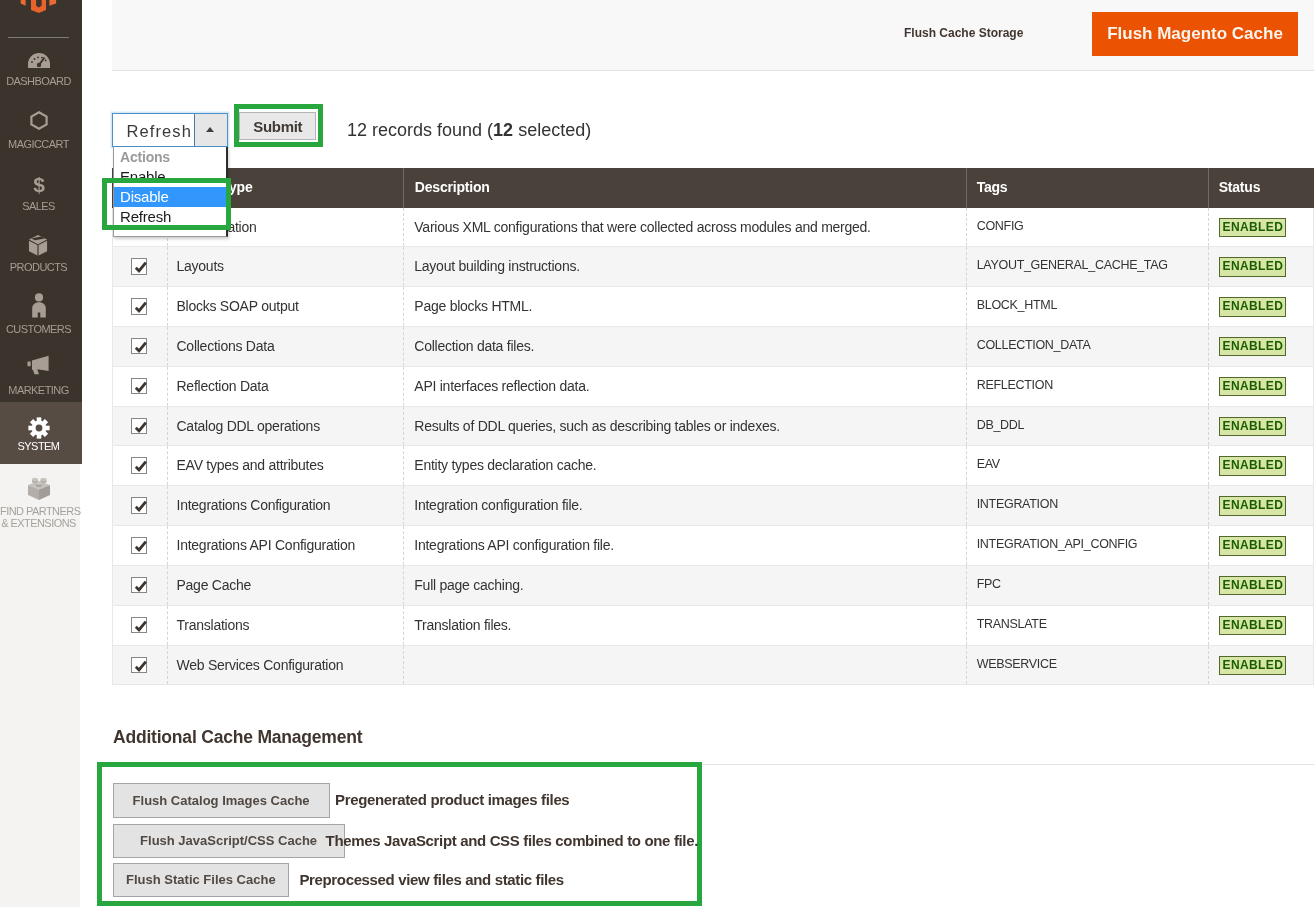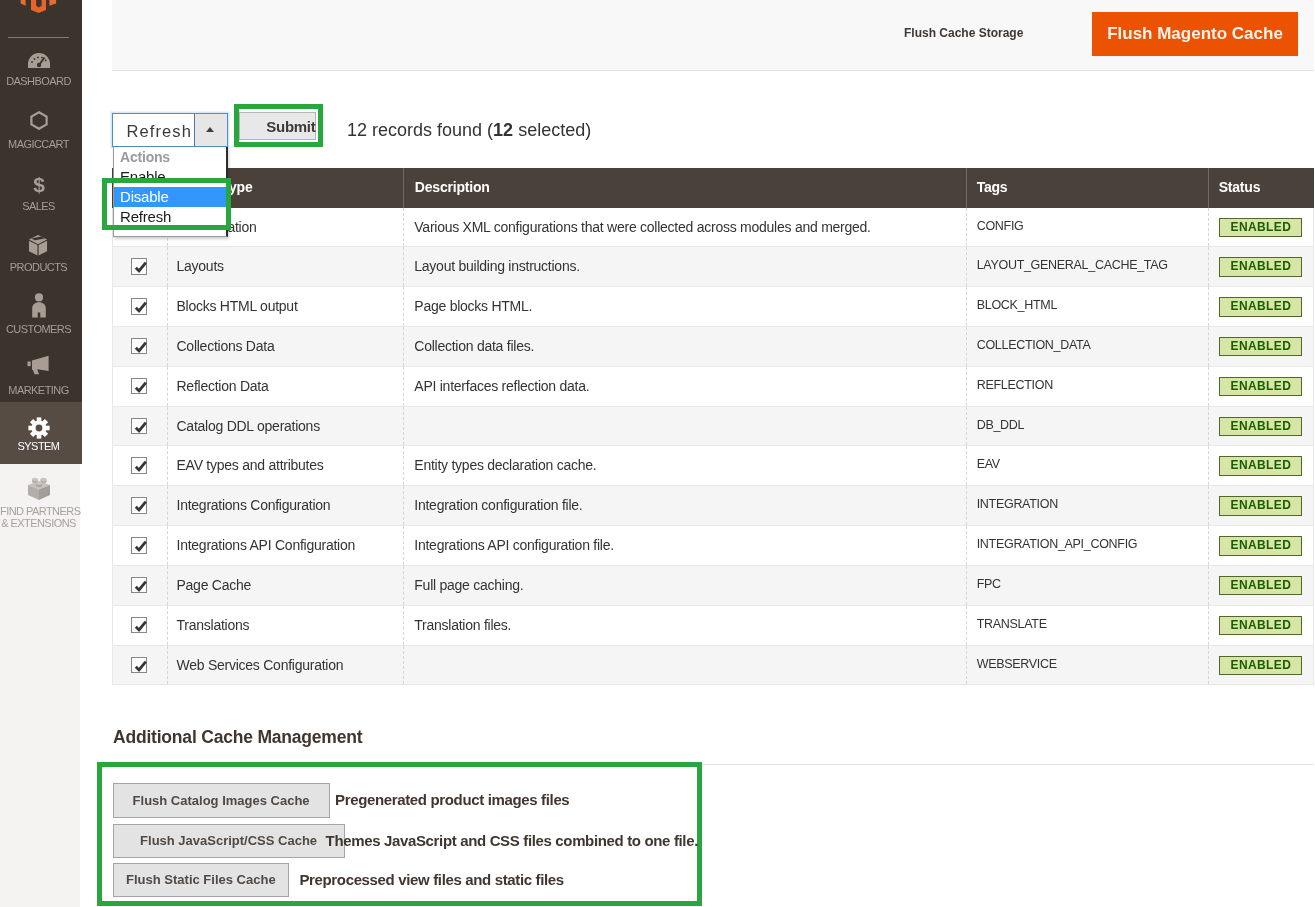--- a/index.html
+++ b/index.html
@@ -32,21 +32,21 @@
               border-left:1px solid #4a7ba6; background:#e6e6e6; }
   #selarrow .tri { position:absolute; left:11px; top:13.5px; width:0; height:0;
                    border-left:4px solid transparent; border-right:4px solid transparent;
                    border-bottom:5px solid #42403e; }
   #records { position:absolute; left:347px; top:120px; font-size:18px; color:#333; }
 
   #submitwrap { position:absolute; left:234.2px; top:104.3px; width:88.8px; height:42.3px;
                 border:5.8px solid #27a73e; }
   #submitbtn { position:absolute; left:0; top:2.8px; width:77.2px; height:28.4px;
                background:#e8e8e8; border:1px solid #b5b5b5; color:#3f3a35;
-               font-size:15px; letter-spacing:-0.3px; font-weight:bold; text-align:right; line-height:27px; }
+               font-size:15px; letter-spacing:-0.3px; font-weight:bold; text-align:center; line-height:27px; }
 
   
   #grid { position:absolute; left:112px; top:168px; width:1201.5px; }
   #ghead { position:relative; height:39.5px; background:#4a423a; color:#fff;
            font-size:14px; font-weight:bold; letter-spacing:-0.2px; }
   #ghead span { position:absolute; top:11px; }
   #ghead .v { position:absolute; top:0; bottom:0; width:1px; background:rgba(255,255,255,0.22); }
   .grow { position:relative; height:39.83px; border-bottom:1px solid #e8e8e8;
           font-size:14px; color:#333; }
   .grow.alt { background:#f5f5f5; }
@@ -56,21 +56,21 @@
   .cb svg { position:absolute; left:1px; top:1px; }
   .c1 { left:65px; }
   .c2 { left:302.8px; }
   .c3 { left:864.7px; font-size:12.5px; letter-spacing:-0.3px !important; }
   .c4 { left:1106.7px; }
   .vd { position:absolute; top:0; bottom:0; width:0; border-left:1px dashed #d5d5d5; }
   .vd1 { left:53.5px; } .vd2 { left:290.4px; } .vd3 { left:852.6px; } .vd4 { left:1095px; }
   #gbody .c1 { left:63.5px; } #gbody .c2 { left:301.3px; } #gbody .c3 { left:863.7px; }
   #gbody .cb { left:17.5px; }
   #gbody { position:relative; border-left:1px solid #e8e8e8; border-right:1px solid #e8e8e8; }
-  .badge { position:absolute; left:1106.4px; top:10px; width:83px; height:19.5px;
+  .badge { position:absolute; left:1106.4px; top:10px; width:67px; height:19.5px;
            background:#d7e5a7; border:1px solid #50682a; color:#1b5e00;
            font-size:12px; font-weight:bold; text-align:center; line-height:17.5px;
            letter-spacing:0.4px; }
 
   
   #ddlist { position:absolute; left:113px; top:147px; width:115px; height:90px;
             background:#fff; border-left:1px solid #9a9a9a; border-right:2px solid #2b2b2b;
             border-bottom:1px solid #9a9a9a; box-shadow:1px 2px 3px rgba(0,0,0,0.2);
             font-size:15px; letter-spacing:-0.2px; }
   .dditem { height:20px; line-height:20px; padding-left:6px; color:#1b1b1b; }
@@ -136,21 +136,21 @@
         <div class="vd vd2"></div>
         <div class="vd vd3"></div>
         <div class="vd vd4"></div>
       </div>
       <div class="grow">
         <div class="cb">
           <svg width="15" height="15" viewBox="0 0 15 15">
             <path d="M2.8 7.8 L6 11 L12.8 2.6" stroke="#3a3530" stroke-width="2.8" fill="none"></path>
           </svg>
         </div>
-        <span class="c1">Blocks HTML output</span>
+        <span class="c1">Blocks SOAP output</span>
         <span class="c2">Page blocks HTML.</span>
         <span class="c3">BLOCK_HTML</span>
         <div class="badge">ENABLED</div>
         <div class="vd vd1"></div>
         <div class="vd vd2"></div>
         <div class="vd vd3"></div>
         <div class="vd vd4"></div>
       </div>
       <div class="grow alt">
         <div class="cb">
@@ -182,20 +182,21 @@
         <div class="vd vd3"></div>
         <div class="vd vd4"></div>
       </div>
       <div class="grow alt">
         <div class="cb">
           <svg width="15" height="15" viewBox="0 0 15 15">
             <path d="M2.8 7.8 L6 11 L12.8 2.6" stroke="#3a3530" stroke-width="2.8" fill="none"></path>
           </svg>
         </div>
         <span class="c1">Catalog DDL operations</span>
+        <span class="c2">Results of DDL queries, such as describing tables or indexes.</span>
         <span class="c3">DB_DDL</span>
         <div class="badge">ENABLED</div>
         <div class="vd vd1"></div>
         <div class="vd vd2"></div>
         <div class="vd vd3"></div>
         <div class="vd vd4"></div>
       </div>
       <div class="grow">
         <div class="cb">
           <svg width="15" height="15" viewBox="0 0 15 15">

